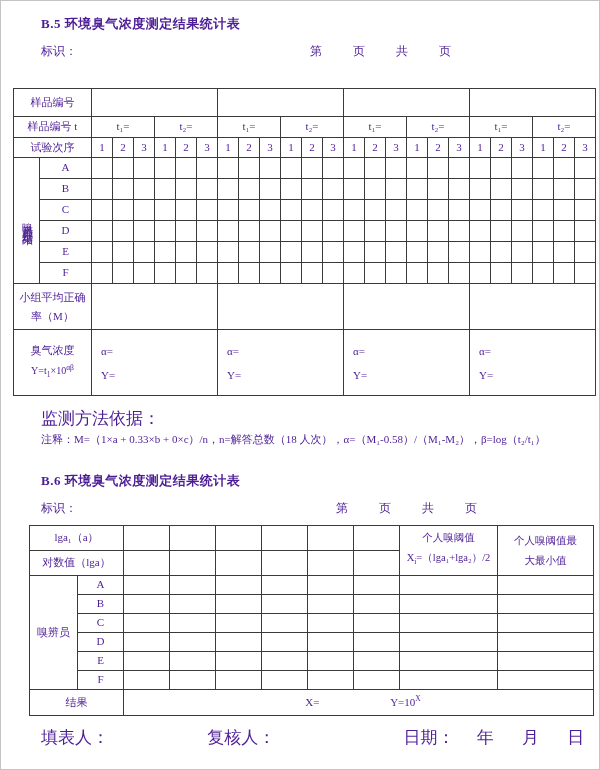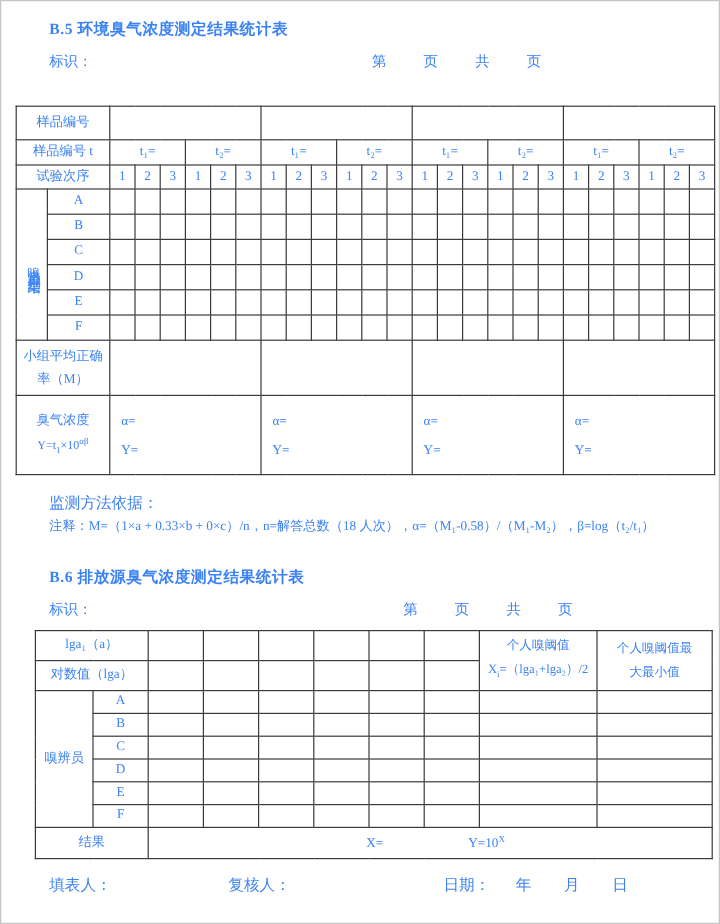--- a/index.html
+++ b/index.html
@@ -1,19 +1,19 @@
 <!DOCTYPE html>
 <html><head>
 <meta charset="utf-8">
 <style>
   html,body{margin:0;padding:0;background:#fff;}
   #page{
     width:600px;height:770px;box-sizing:border-box;position:relative;
     background:#fff;border:1px solid #c4c4c4;overflow:hidden;
-    font-family:"Liberation Serif","DejaVu Serif",serif;color:#3b82f6;
+    font-family:"Liberation Serif","DejaVu Serif",serif;color:#4c1d95;
     padding-top:10px;
   }
   .sec-title{margin:4px 0 0 40px;font-size:13px;font-weight:bold;letter-spacing:0.5px;}
   .idline{display:flex;align-items:flex-start;margin:10px 40px 0 40px;font-size:12px;}
   .pagegrp{margin-left:auto;}
   .pagegrp span{display:inline-block;}
   .pagegrp span + span{margin-left:28px;}
   .pg-b5{margin-right:108px;}
   .pg-b6{margin-right:82px;}
 
@@ -33,21 +33,21 @@
   .ay div{margin-left:9px;line-height:24px;text-align:left;}
   .acc div{line-height:19px;}
   .odor div{line-height:17px;}
   .frm{font-size:10px;}
   sub,sup{font-size:7.5px;}
   .pt div{line-height:20px;font-size:10.5px;}
   .res{text-align:left;}
   .res .rx{margin-left:9px;}
   .res .ry{margin-left:68px;}
 
-  .txtline{margin:0 40px 0 40px;font-size:13px;line-height:21px;white-space:nowrap;}
+  .txtline{margin:0 40px 0 40px;font-size:17px;line-height:21px;white-space:nowrap;}
   .basis1{margin-top:12px;}
   .note{font-size:11px;}
   .sign span{display:inline-block;}
   .gap130{margin-left:130px;} .gap100{margin-left:100px;} .gap94{margin-left:94px;}
   .gap124{margin-left:124px;} .gap18{margin-left:18px;} .gap24{margin-left:24px;}
   .gap137{margin-left:137px;}
   .b6title{margin-top:22px;}
   .sampleline{margin-top:14px;margin-left:35px;}
   .tbl2gap{margin-top:8px;}
   .footerline{margin-top:11px;}
@@ -317,21 +317,21 @@
             <div>α=</div>
             <div>Y=</div>
           </td>
     </tr>
   </tbody>
     </table>
 
   <div class="txtline basis1">监测方法依据：</div>
   <div class="txtline note">注释：M=（1×a + 0.33×b + 0×c）/n，n=解答总数（18 人次），α=（M₁-0.58）/（M₁-M₂），β=log（t₂/t₁）</div>
 
-  <div class="sec-title b6title">B.6 排放源臭气浓度测定结果统计表</div>
+  <div class="sec-title b6title">B.6 环境臭气浓度测定结果统计表</div>
 
   <div class="idline">
     <span>标识：</span>
     <span class="pagegrp pg-b6">
       <span>第</span>
       <span>页</span>
       <span>共</span>
       <span>页</span>
     </span>
   </div>

